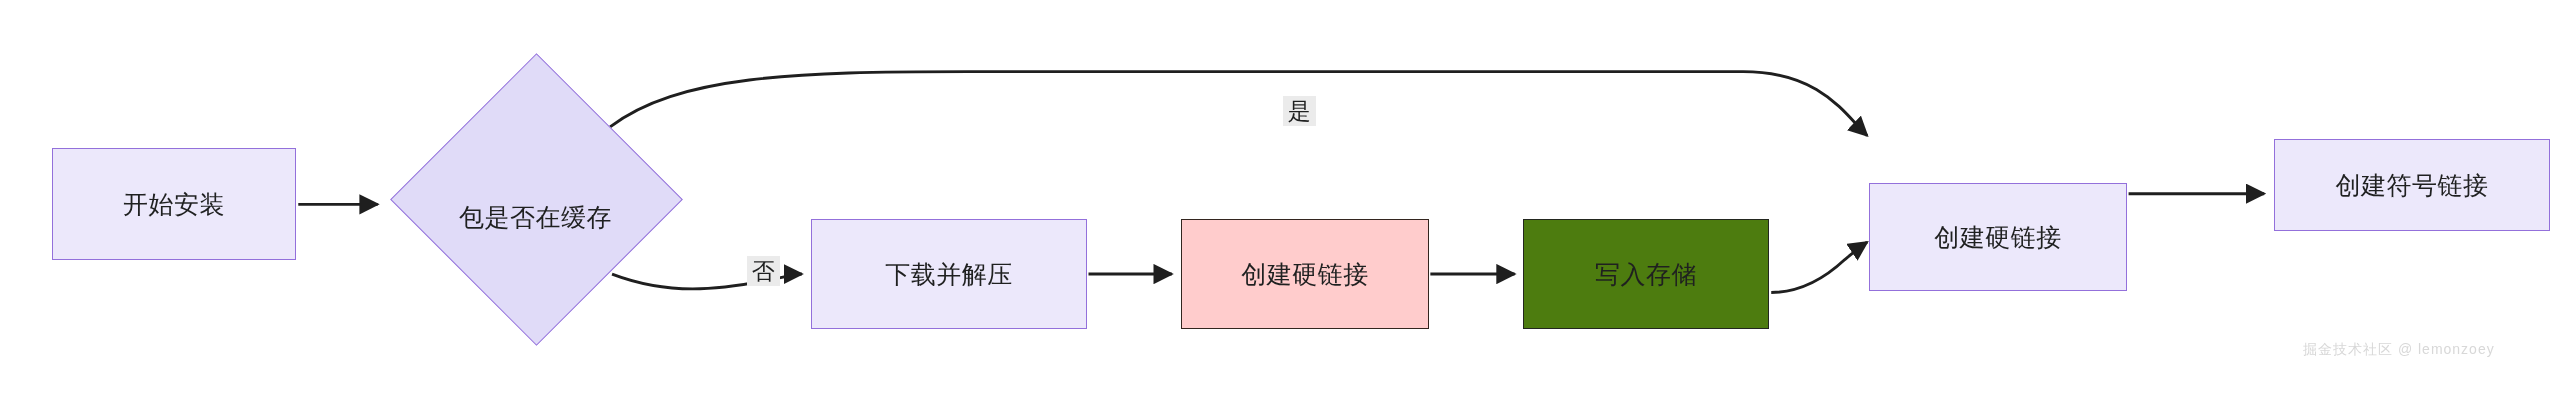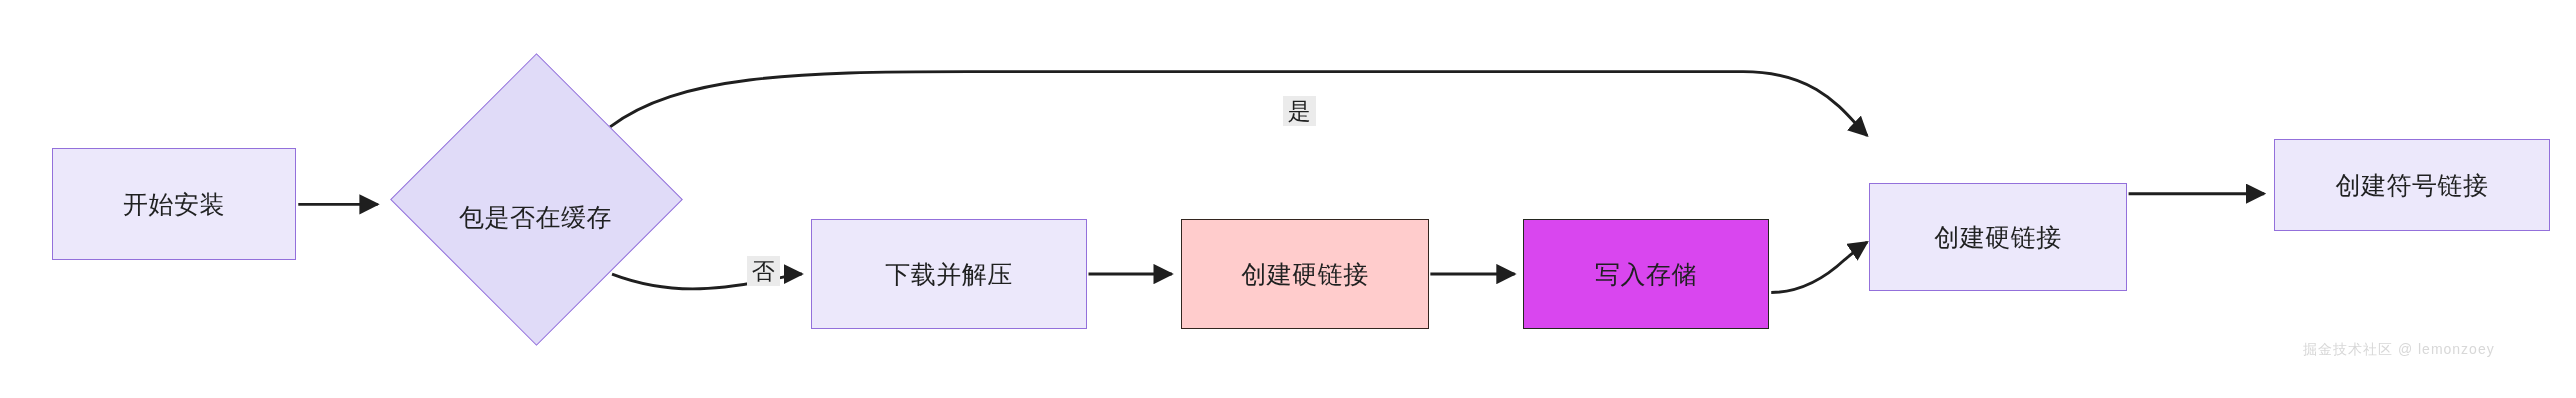--- a/index.html
+++ b/index.html
@@ -42,21 +42,21 @@
     line-height: 1.2;
     letter-spacing: 0.5px;
     white-space: nowrap;
   }
   .node-rect.accent-red {
     border-color: #33251f;
     background: #FFCCCC;
   }
   .node-rect.accent-green {
     border-color: #23271f;
-    background: #d946ef;
+    background: #4d7c0f;
   }
   .node-diamond {
     background: transparent;
     border: none;
   }
   .diamond-shape {
     position: absolute;
     left: 50%;
     top: 50%;
     width: 205px;

